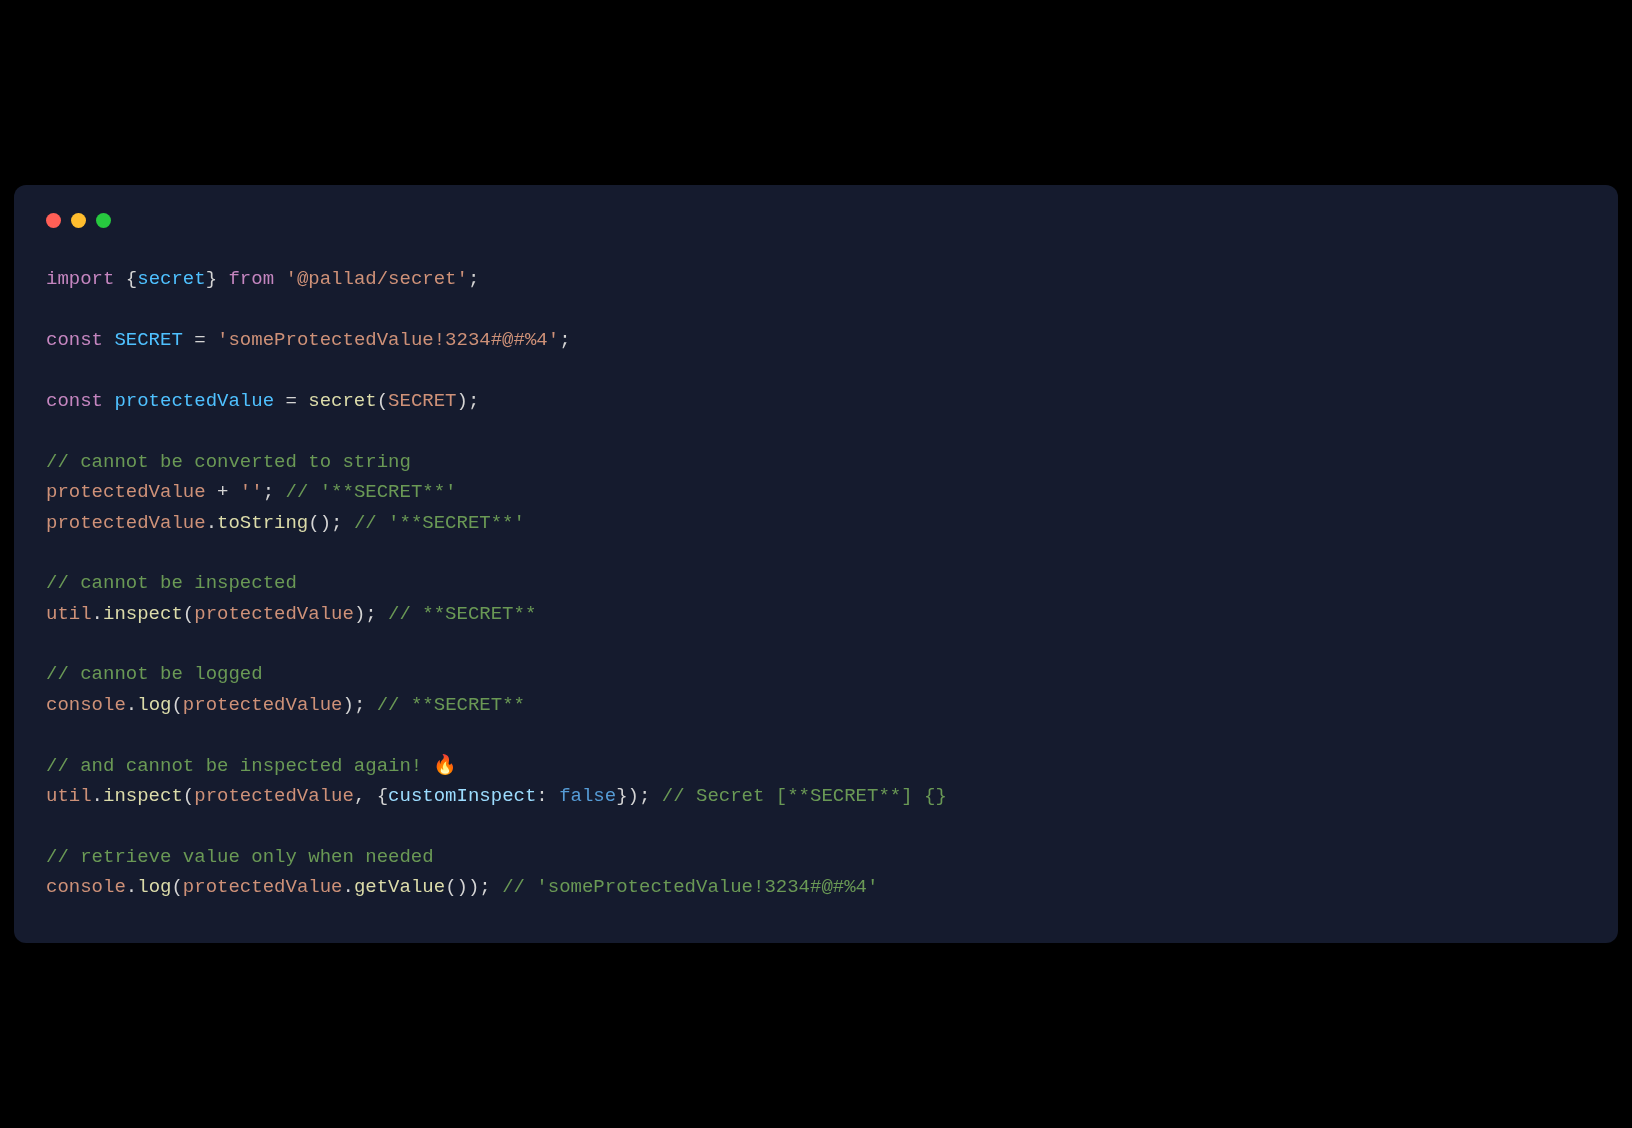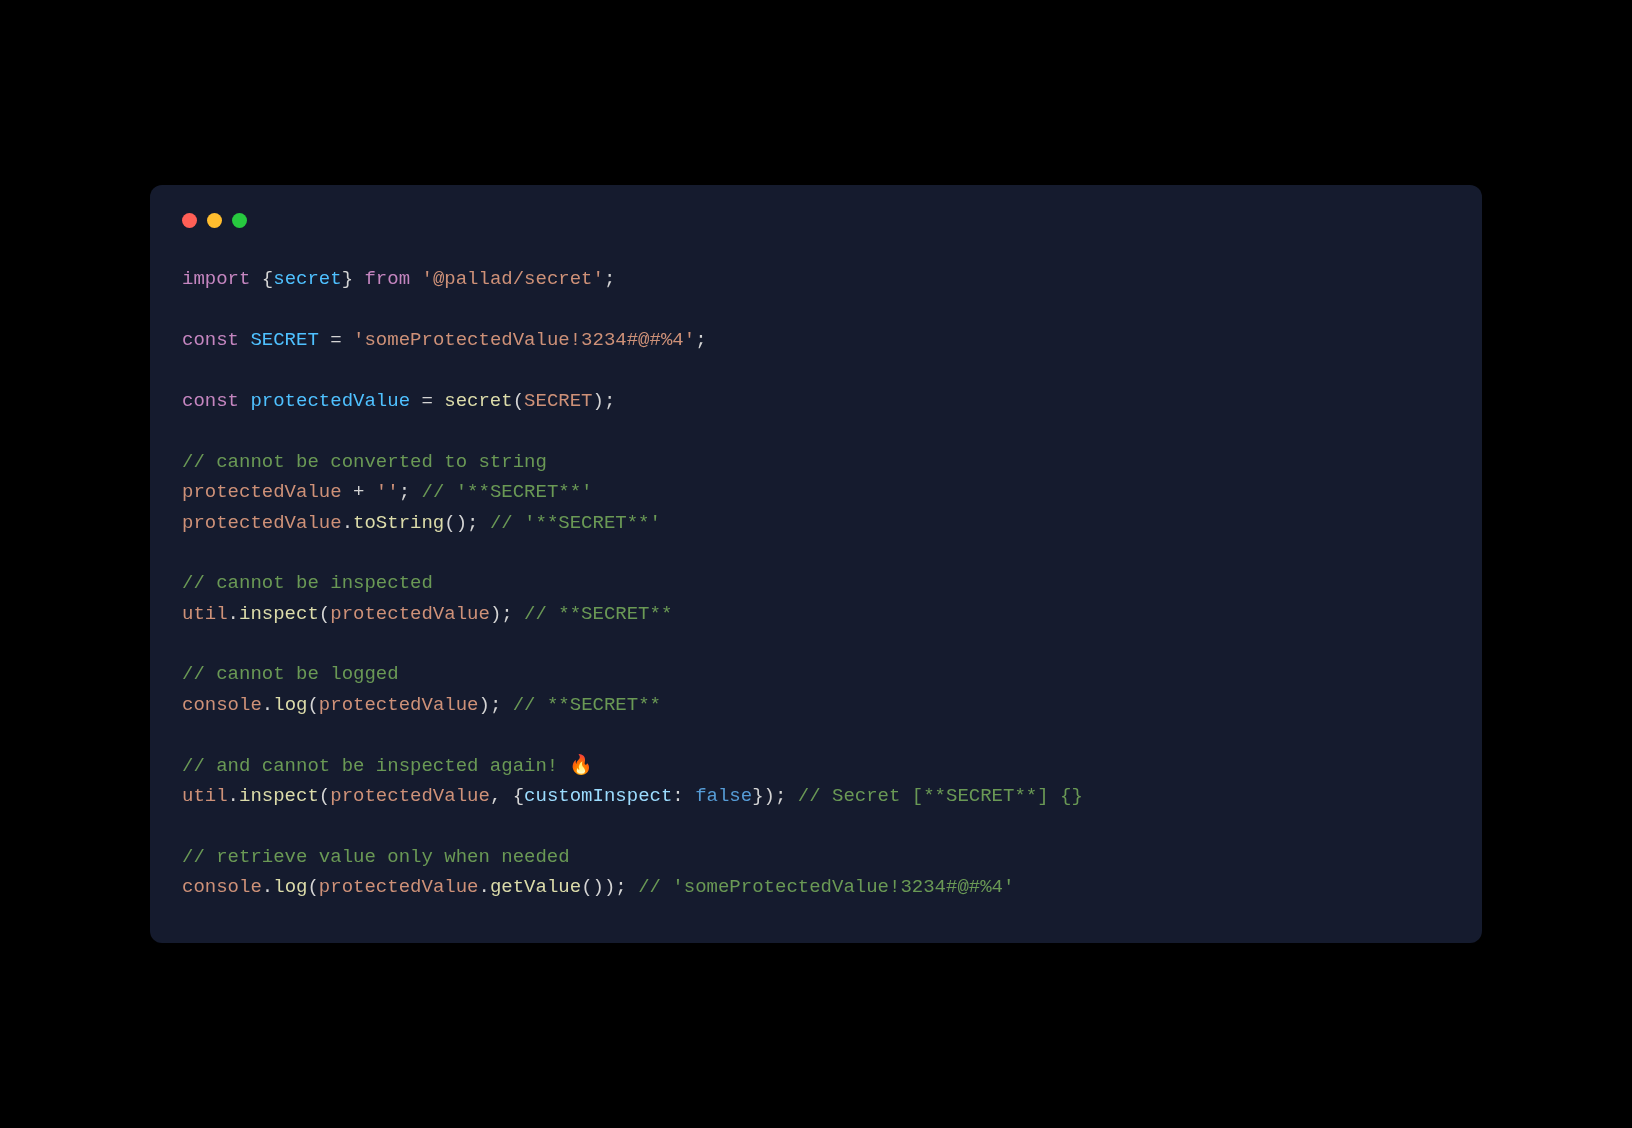--- a/index.html
+++ b/index.html
@@ -12,21 +12,21 @@
       width: 1632px;
       height: 1128px;
       display: flex;
       align-items: center;
       justify-content: center;
       font-family: "SF Mono", "Monaco", "Menlo", "Consolas", "Courier New", monospace;
     }
     .window {
       background: #151b2e;
       border-radius: 12px;
-      width: 1332px;
+      width: 1604px;
       padding: 28px 32px 40px 32px;
       box-shadow: 0 20px 60px rgba(0,0,0,0.5);
     }
     .titlebar {
       display: flex;
       gap: 10px;
       margin-bottom: 36px;
     }
     .dot {
       width: 15px;

